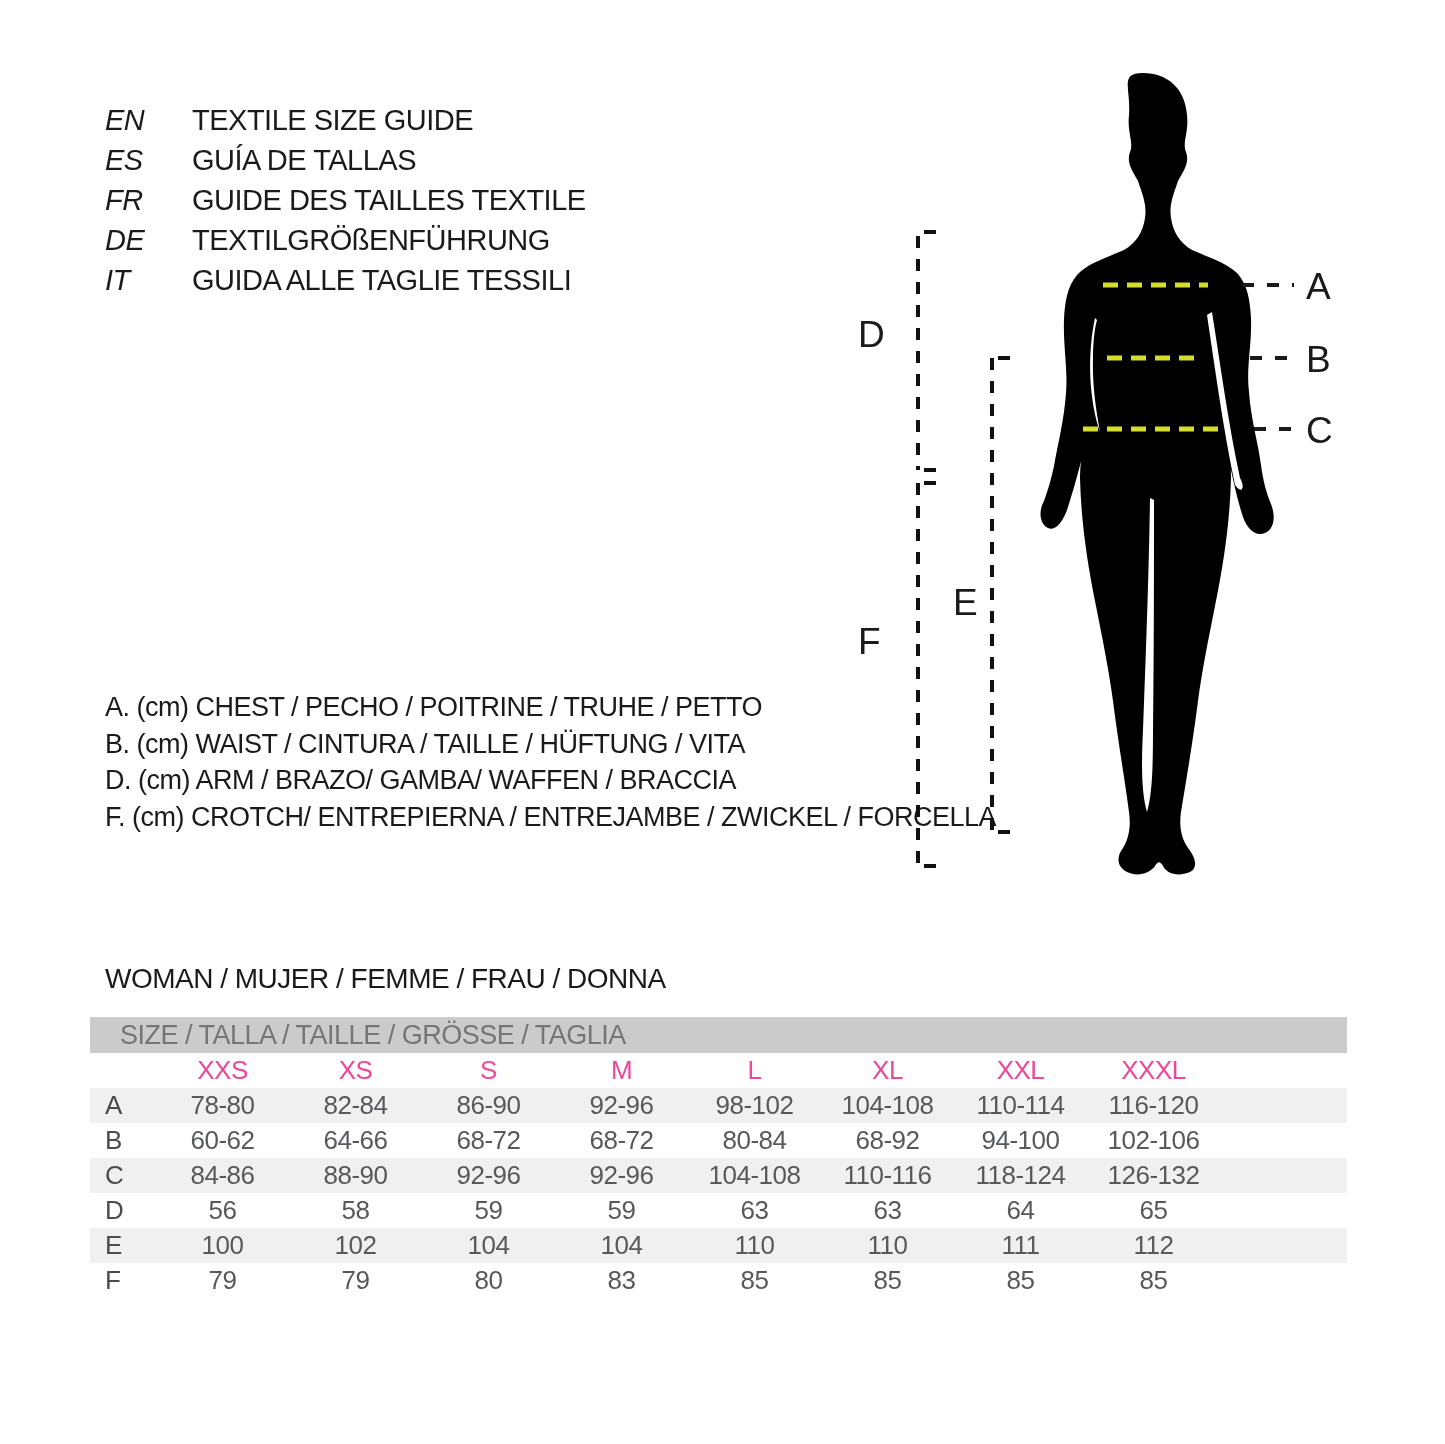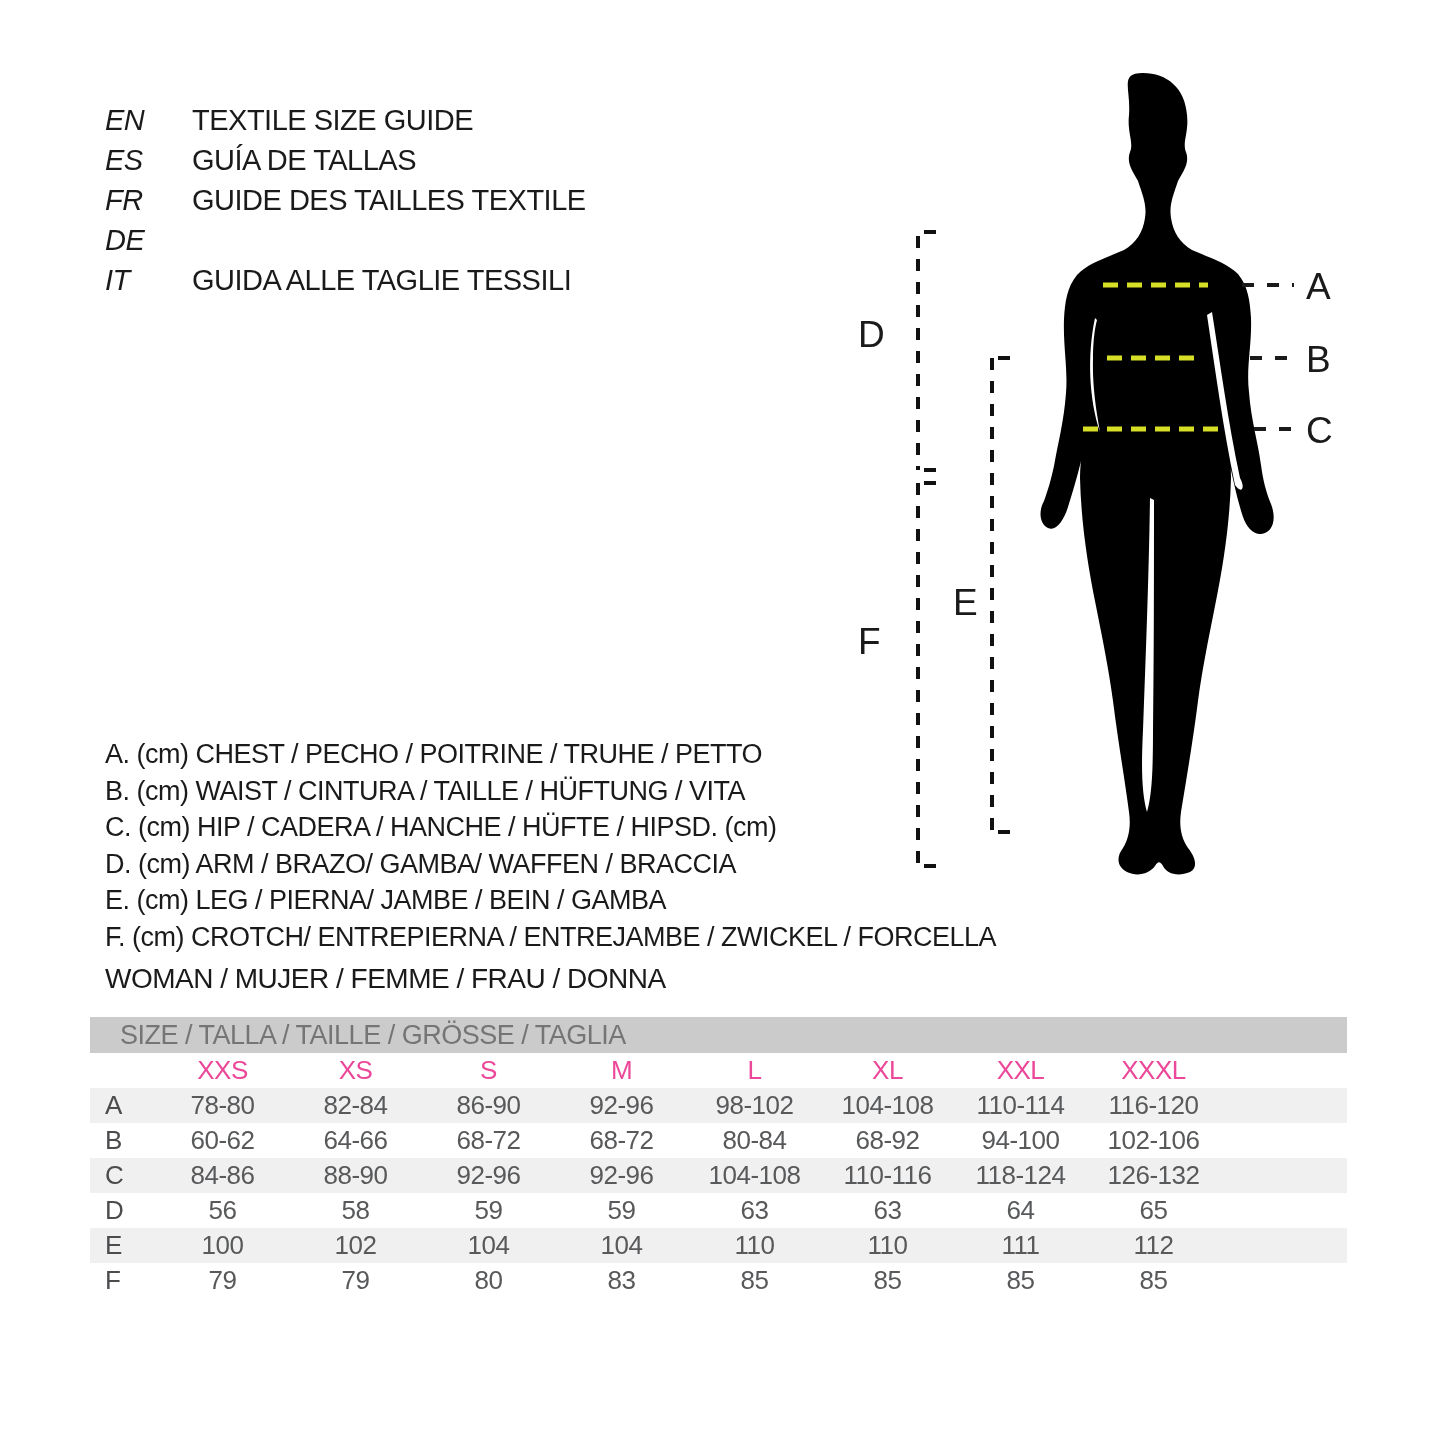--- a/index.html
+++ b/index.html
@@ -5,21 +5,21 @@
   html,body{margin:0;padding:0;background:#fff;}
   .page{
     position:relative;width:1445px;height:1444px;background:#ffffff;overflow:hidden;
     font-family:"Liberation Sans", sans-serif;color:#1a1a1a;
   }
   
   .lang-block{position:absolute;left:105px;top:100px;}
   .lang-row{display:flex;height:40px;line-height:40px;font-size:29px;letter-spacing:-0.5px;}
   .lang-code{width:87px;flex:0 0 87px;font-style:italic;}
   
-  .legend-block{position:absolute;left:105px;top:736px;}
+  .legend-block{position:absolute;left:105px;top:689px;}
   .legend-row{height:36.5px;line-height:36.5px;font-size:27px;letter-spacing:-0.5px;white-space:nowrap;}
   
   .gender-title{position:absolute;left:105px;top:964px;font-size:28px;line-height:30px;letter-spacing:-0.5px;}
   
   .size-table{position:absolute;left:90px;top:1017px;width:1257px;}
   .table-header{
     height:36px;line-height:36px;background:#cbcbcb;color:#757575;
     font-size:27px;padding-left:30px;letter-spacing:-0.5px;box-sizing:border-box;
   }
   .trow{
@@ -47,33 +47,32 @@
     <div class="lang-row">
       <span class="lang-code">ES</span>
       <span class="lang-title">GUÍA DE TALLAS</span>
     </div>
     <div class="lang-row">
       <span class="lang-code">FR</span>
       <span class="lang-title">GUIDE DES TAILLES TEXTILE</span>
     </div>
     <div class="lang-row">
       <span class="lang-code">DE</span>
+      <span class="lang-title">TEXTILGRÖßENFÜHRUNG</span>
     </div>
     <div class="lang-row">
       <span class="lang-code">IT</span>
       <span class="lang-title">GUIDA ALLE TAGLIE TESSILI</span>
     </div>
   </div>
 
   <div class="legend-block">
     <div class="legend-row">A. (cm) CHEST / PECHO / POITRINE / TRUHE / PETTO</div>
     <div class="legend-row">B. (cm) WAIST / CINTURA / TAILLE / HÜFTUNG / VITA</div>
-    <div class="legend-row">C. (cm) HIP / CADERA / HANCHE / HÜFTE / HIPSD. (cm)</div>
     <div class="legend-row">D. (cm) ARM / BRAZO/ GAMBA/ WAFFEN / BRACCIA</div>
-    <div class="legend-row">E. (cm) LEG / PIERNA/ JAMBE / BEIN / GAMBA</div>
     <div class="legend-row">F. (cm) CROTCH/ ENTREPIERNA / ENTREJAMBE / ZWICKEL / FORCELLA</div>
   </div>
 
   <svg class="figure-svg" width="510" height="830" viewBox="850 60 510 830" xmlns="http://www.w3.org/2000/svg">
 
     <path fill="#000000" d="
       M1143 73
       C1167 73 1185 88 1187 115
       C1189 133 1182 142 1186 152
       C1190 163 1183 172 1178 181

